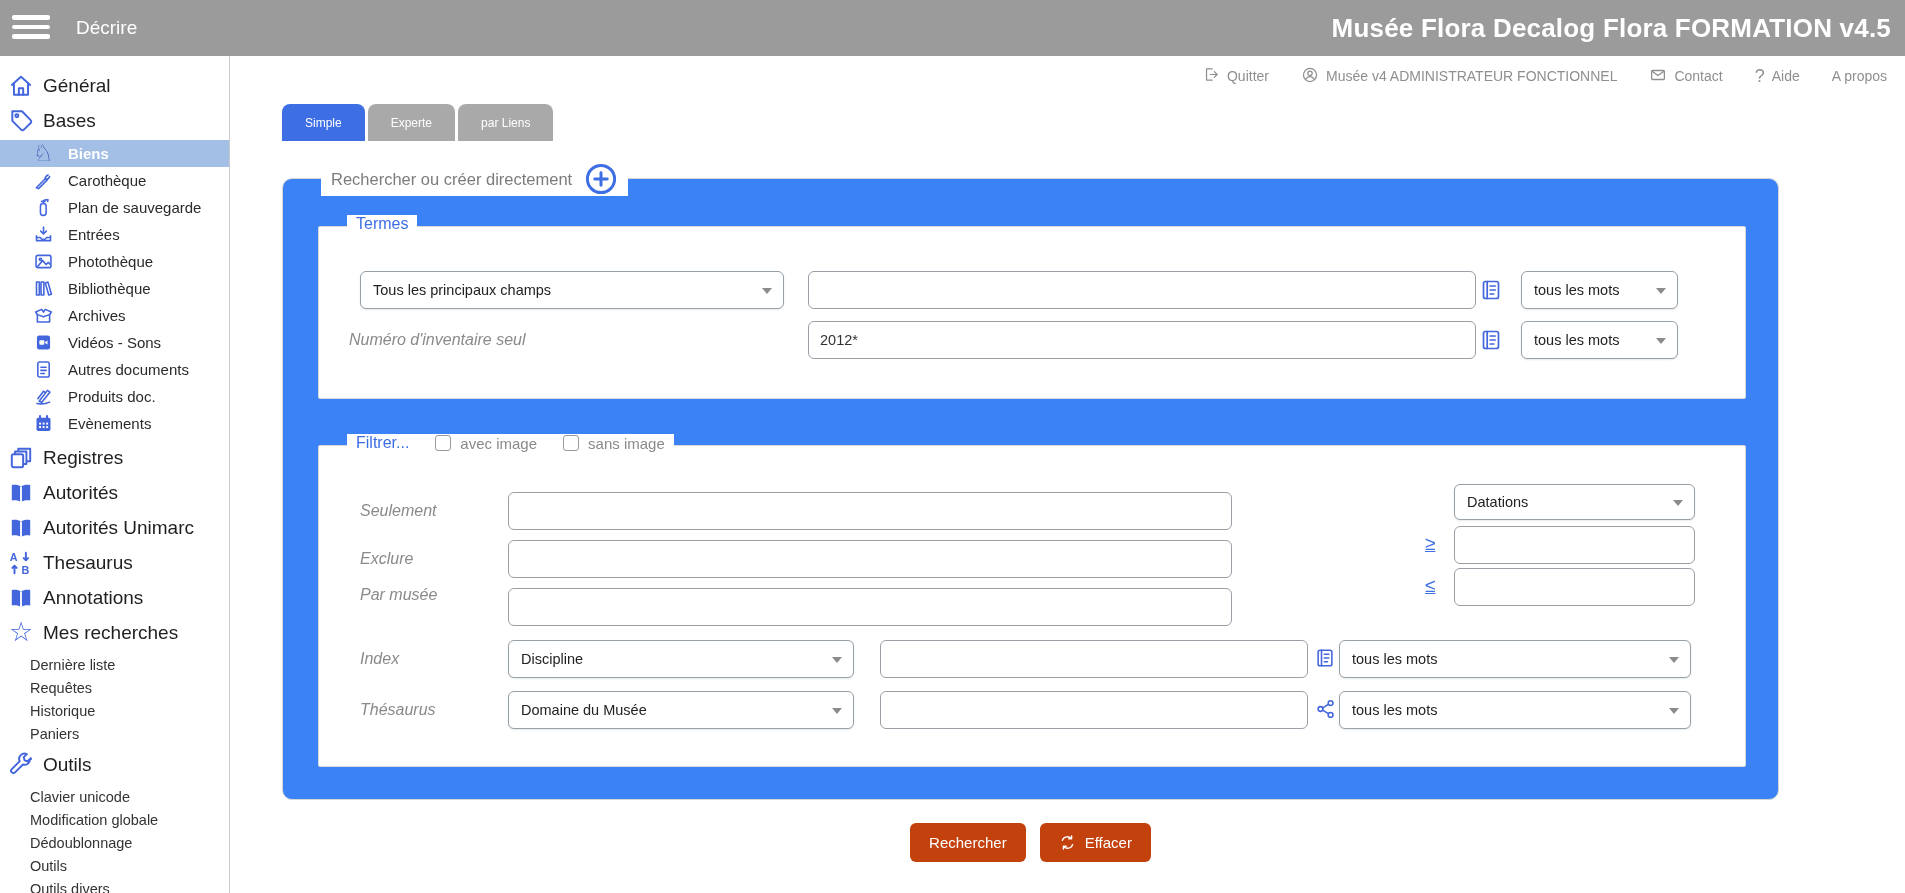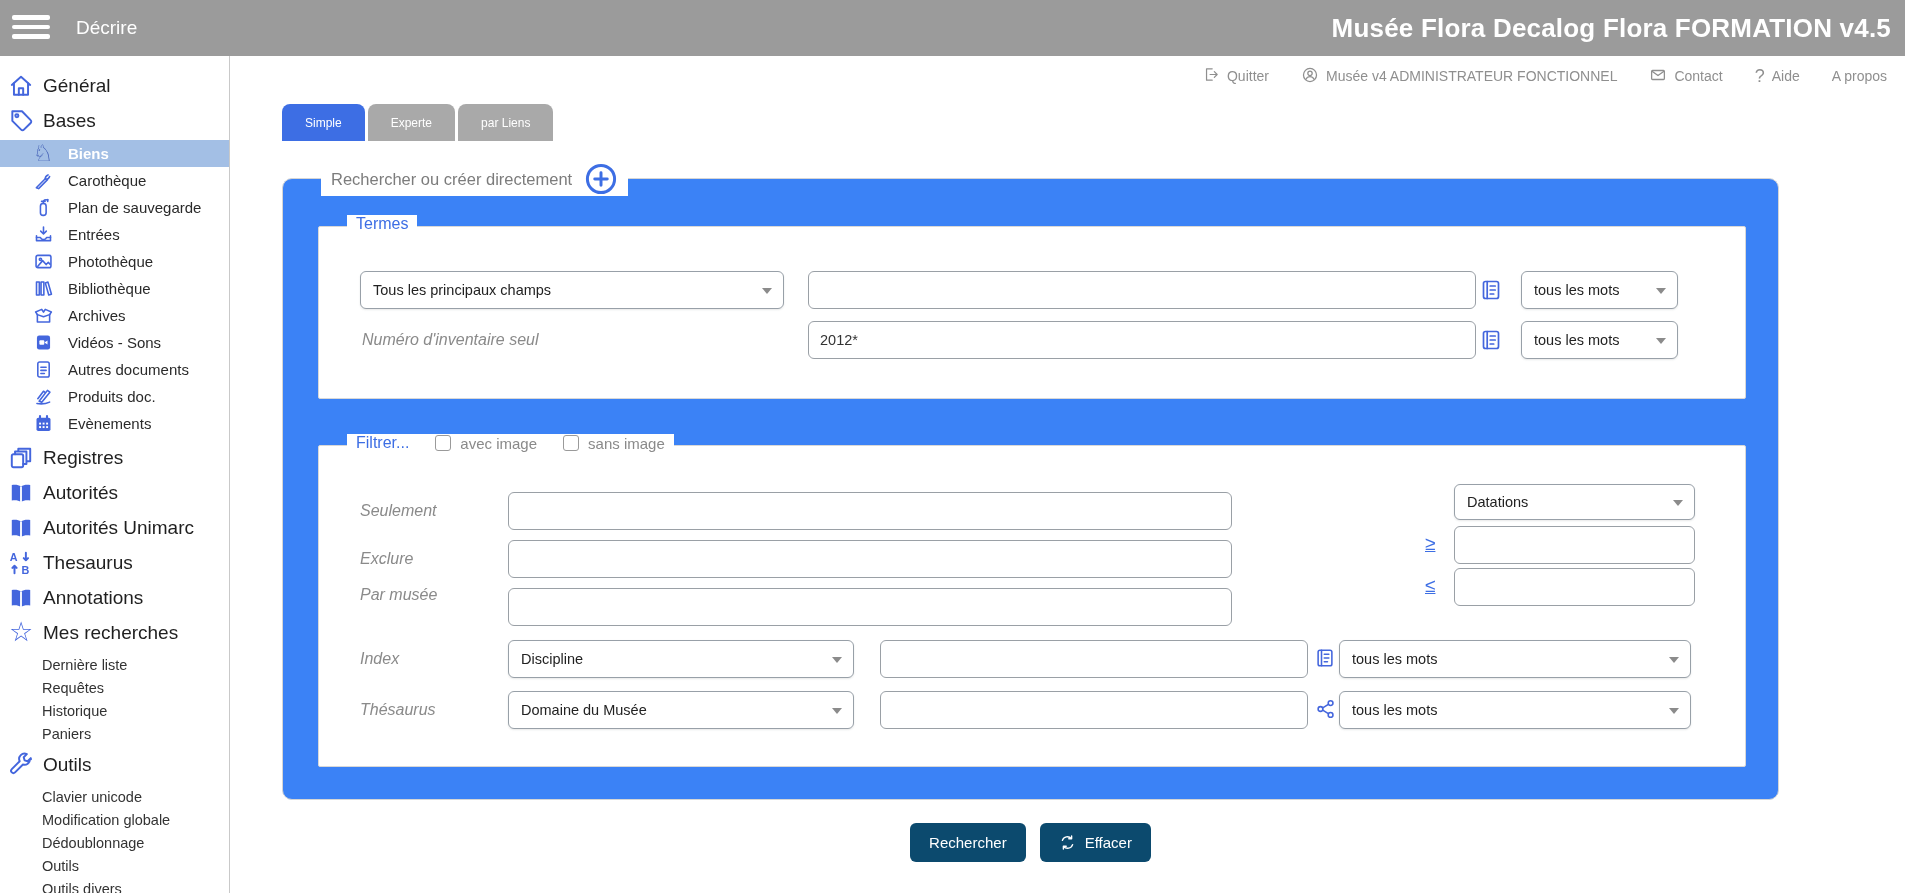--- a/index.html
+++ b/index.html
@@ -21,21 +21,21 @@
   #sidebar { position:absolute; left:0; top:56px; width:230px; height:837px; background:#fff;
              border-right:1px solid #c9c9c9; padding-top:12px; }
   .nav-row { position:relative; display:flex; align-items:center; cursor:pointer; }
   .nav-top { height:35px; }
   .nav-sub { height:27px; }
   .nav-txt { height:23px; }
   .nav-top .nicon { position:absolute; left:6px; width:30px; height:30px; display:flex; align-items:center; justify-content:center; }
   .nav-sub .nicon { position:absolute; left:31px; width:24px; height:24px; display:flex; align-items:center; justify-content:center; }
   .nav-top .nlabel { margin-left:43px; font-size:19px; color:#1f1f1f; }
   .nav-sub .nlabel { margin-left:68px; font-size:15px; color:#2a2a2a; }
-  .nav-txt .nlabel { margin-left:42px; font-size:14.5px; color:#333; }
+  .nav-txt .nlabel { margin-left:30px; font-size:14.5px; color:#333; }
   .nav-row.selected { background:#a3bfe5; }
   .nav-row.selected .nlabel { color:#fff; font-weight:bold; }
   .mt2 { margin-top:2px; }
   .mt3 { margin-top:3px; }
   svg.ic { stroke:#4466dd; fill:none; stroke-width:1.8; stroke-linecap:round; stroke-linejoin:round; }
   .glyph { color:#4466dd; font-size:23px; line-height:1; }
   .nav-row.selected .glyph { color:#3350ae; }
 
   
   #hlinks { position:absolute; left:231px; top:56px; width:1674px; height:40px; display:flex;
@@ -76,21 +76,21 @@
   .bicon svg { stroke:#4466dd; fill:none; stroke-width:1.7; stroke-linecap:round; stroke-linejoin:round; }
 
   .cbwrap { display:flex; align-items:center; gap:9px; color:#8a8a8a; font-size:15px; }
   .cbox { width:16px; height:16px; border:1px solid #9a9a9a; border-radius:3px; background:#fff; cursor:pointer; }
 
   .cmp { position:absolute; color:#3d6ee4; font-size:19px; text-decoration:underline; cursor:pointer; }
 
   
   #actions { position:absolute; left:282px; top:823px; width:1497px; display:flex;
              justify-content:center; gap:14px; }
-  .btn { height:39px; background:#0c4a6e; border:none; border-radius:6px; color:#fff;
+  .btn { height:39px; background:#c2410c; border:none; border-radius:6px; color:#fff;
          font-size:15px; padding:0 19px; display:flex; align-items:center; gap:9px; cursor:pointer;
          font-family:"Liberation Sans",sans-serif; }
   .btn svg { stroke:#fff; fill:none; stroke-width:2; stroke-linecap:round; stroke-linejoin:round; }
 </style>
 </head>
 <body>
 
 <div id="app">
 
   <div id="topbar">
@@ -382,21 +382,21 @@
       </div>
       <input class="tinput" style="left: 489px; top: 44px; width: 668px; height: 38px;" value="">
       <span class="bicon" style="left:1160px;top:51px"><svg width="24" height="24" viewBox="0 0 24 24">
             <rect x="4.5" y="3.5" width="15" height="17" rx="2"></rect>
             <path d="M8.2 3.5v17M11.2 8h5M11.2 12h5M11.2 16h3.5"></path>
           </svg></span>
       <div class="select" style="left:1202px;top:44px;width:157px;height:38px">
         <span>tous les mots</span>
         <span class="caret"></span>
       </div>
-      <div class="flabel" style="left:43px;top:94px">Numéro d'inventaire seul</div>
+      <div class="flabel" style="left:30px;top:94px">Numéro d'inventaire seul</div>
       <input class="tinput" style="left: 489px; top: 94px; width: 668px; height: 38px;" value="2012*">
       <span class="bicon" style="left:1160px;top:101px"><svg width="24" height="24" viewBox="0 0 24 24">
             <rect x="4.5" y="3.5" width="15" height="17" rx="2"></rect>
             <path d="M8.2 3.5v17M11.2 8h5M11.2 12h5M11.2 16h3.5"></path>
           </svg></span>
       <div class="select" style="left:1202px;top:94px;width:157px;height:38px">
         <span>tous les mots</span>
         <span class="caret"></span>
       </div>
     </div>

